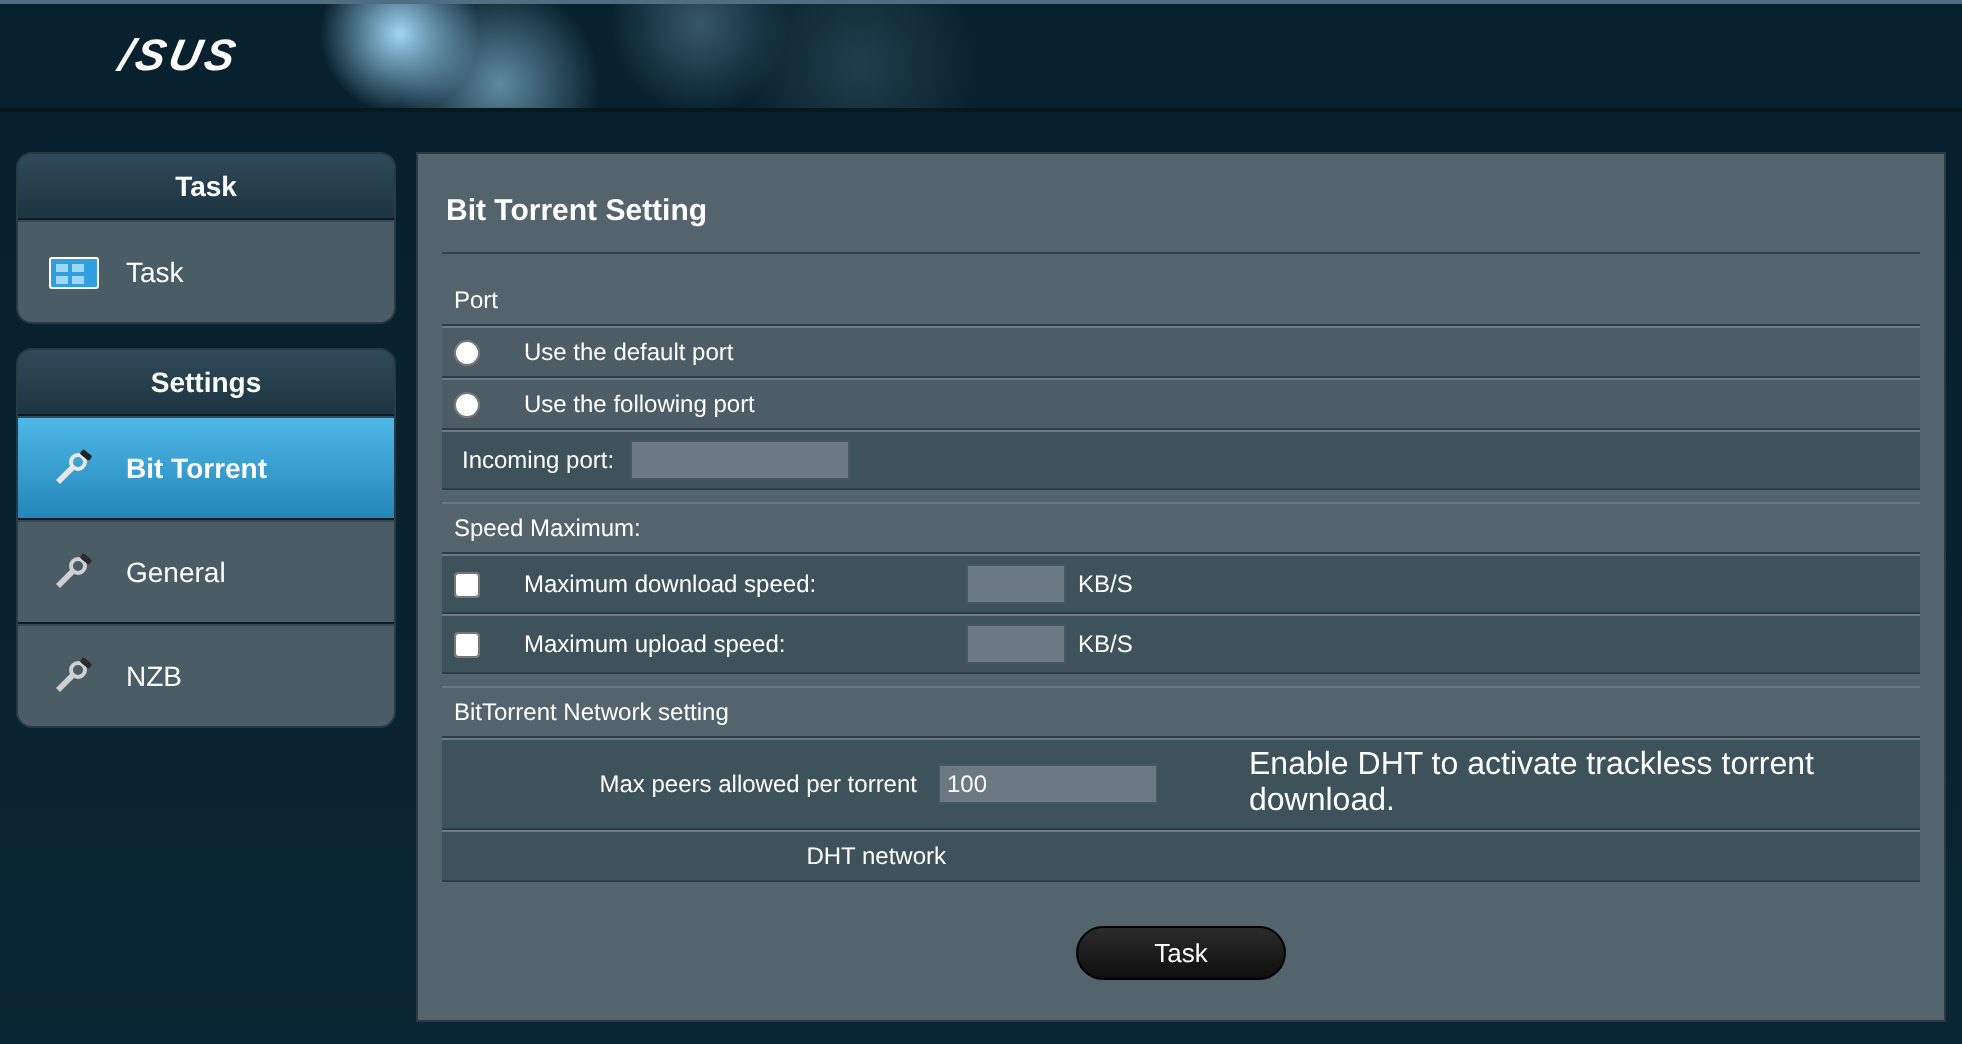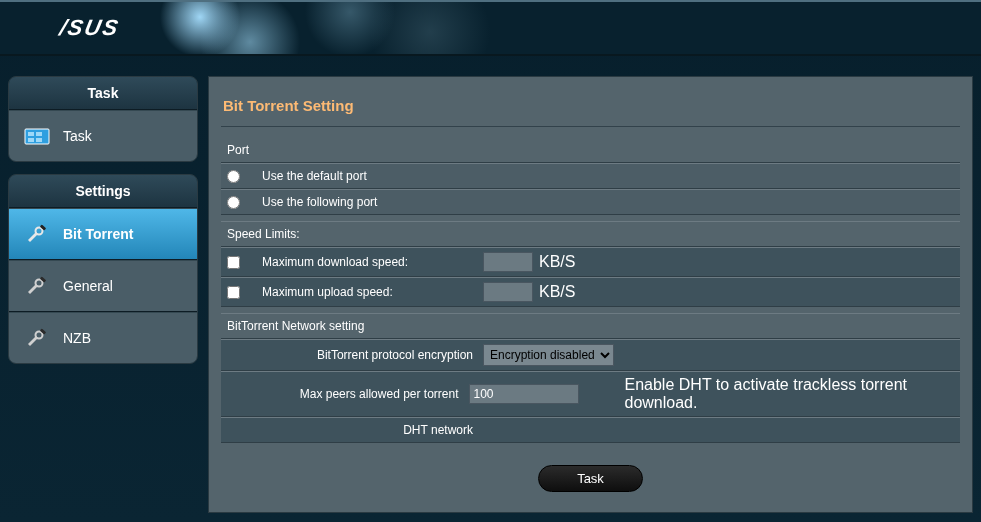--- a/index.html
+++ b/index.html
@@ -94,21 +94,21 @@
   .main {
     flex: 1;
     border: 1px solid #2a3a42;
     background: #54646c;
     padding: 14px 12px 20px 12px;
     min-height: 430px;
   }
   .page-title {
     font-size: 15px;
     font-weight: bold;
-    color: #fdba74;
+    color: #ffffff;
     padding: 6px 2px 12px 2px;
   }
   .divider {
     height: 1px;
     background: linear-gradient(to right, #7b8a92 0%, #7b8a92 100%);
     border-bottom: 1px solid #32424b;
     margin-bottom: 10px;
   }
   .section { margin-bottom: 6px; }
   .section-title {
@@ -140,21 +140,21 @@
   .text-input {
     background: #6b7a82;
     border: 1px solid #495660;
     color: #fff;
     height: 20px;
     padding: 0 4px;
     font-size: 12px;
     width: 110px;
   }
   .wide-input { width: 50px; }
-  .unit { font-size: 16px; }
+  .unit { font-size: 12px; }
   .select {
     background: #7a8890;
     border: 1px solid #4a5660;
     color: #000;
     height: 22px;
     font-size: 12px;
     padding: 1px 2px;
   }
   .hint {
     font-size: 16px;
@@ -253,24 +253,28 @@
             <input type="radio" name="port" style="">
             <span>Use the default port</span>
           </label>
         </div>
         <div class="row shade">
           <label>
             <input type="radio" name="port" style="">
             <span>Use the following port</span>
           </label>
         </div>
+        <div class="row dark">
+          <span style="padding:0 8px 0 4px">Incoming port:</span>
+          <input class="text-input" type="text" value="" style="">
+        </div>
       </div>
 
       <div class="section">
-        <div class="section-title row">Speed Limits:</div>
+        <div class="section-title row">Speed Maximum:</div>
         <div class="row dark">
           <div class="label-col">
             <label>
               <input type="checkbox" style="">
               <span>Maximum download speed:</span>
             </label>
           </div>
           <div class="val-col">
             <input class="text-input wide-input" type="text" value="" style="">
             <span class="unit">KB/S</span>
@@ -286,28 +290,20 @@
           <div class="val-col">
             <input class="text-input wide-input" type="text" value="" style="">
             <span class="unit">KB/S</span>
           </div>
         </div>
       </div>
 
       <div class="section">
         <div class="section-title row">BitTorrent Network setting</div>
         <div class="row dark">
-          <div class="label-col">BitTorrent protocol encryption</div>
-          <div class="val-col">
-            <select class="select">
-              <option>Encryption disabled</option>
-            </select>
-          </div>
-        </div>
-        <div class="row dark">
           <div class="label-col">Max peers allowed per torrent</div>
           <div class="val-col">
             <input class="text-input" type="text" value="100" style="">
             <span class="hint">Enable DHT to activate trackless torrent download.</span>
           </div>
         </div>
         <div class="row dark">
           <div class="label-col">DHT network</div>
           <div class="val-col"></div>
         </div>

